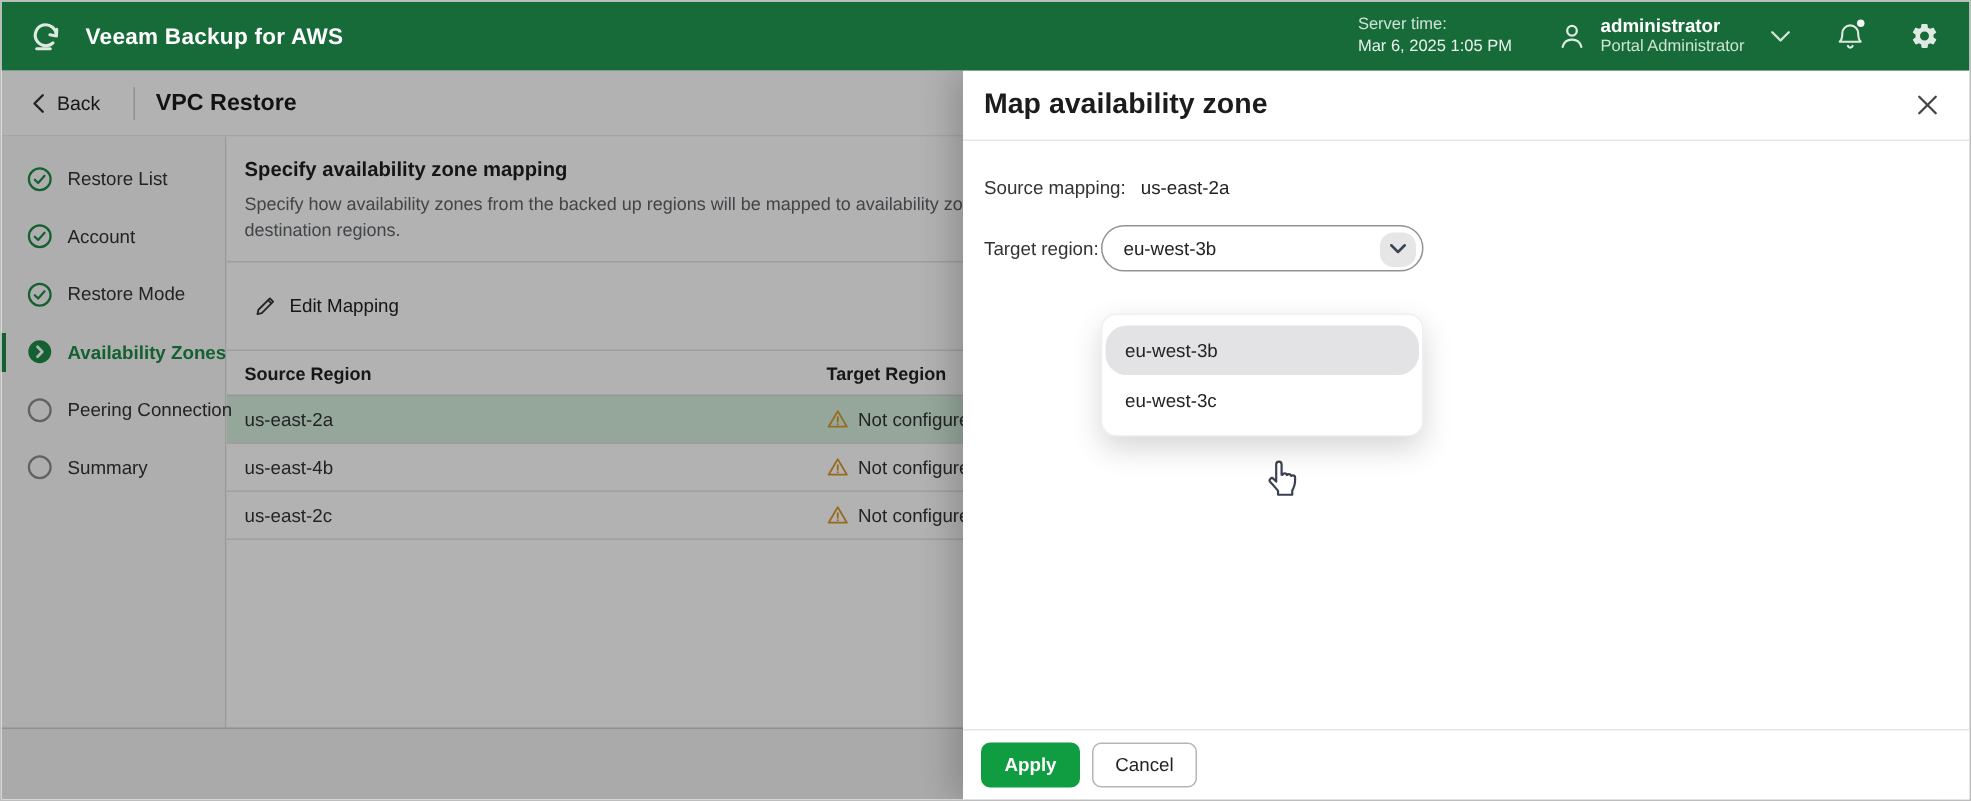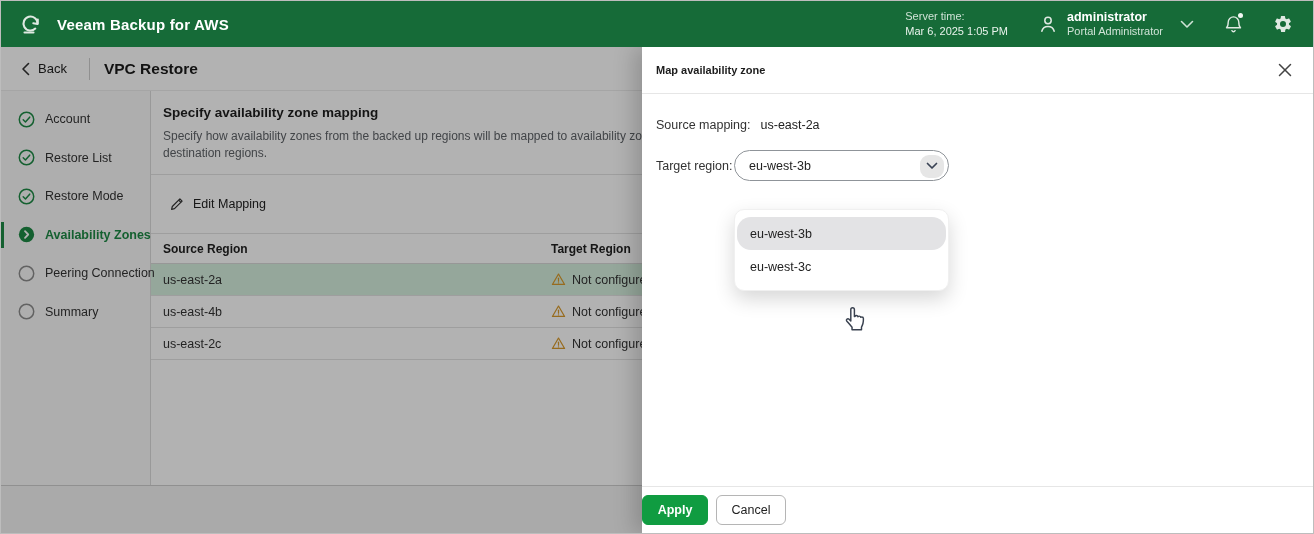--- a/index.html
+++ b/index.html
@@ -58,21 +58,21 @@
 
   .wizard-footer { position:absolute; left:0; right:0; bottom:0; height:48px; background:#f4f4f4; border-top:1px solid #cfcfcf; }
 
   
   .backdrop { position:absolute; top:46px; left:0; right:0; bottom:0; background:rgba(0,0,0,0.30); z-index:10; }
 
   
   .modal { position:absolute; top:46px; left:641px; right:0; bottom:0; background:#ffffff;
            z-index:20; box-shadow:-8px 0 20px rgba(0,0,0,0.18); }
   .modal-header { height:47px; display:flex; align-items:center; border-bottom:1px solid #e6e6e6; padding:0 18px 0 14px; }
-  .modal-title { font-size:11px; font-weight:600; color:#1c1c1c; }
+  .modal-title { font-size:19px; font-weight:600; color:#1c1c1c; }
   .modal-close { margin-left:auto; cursor:pointer; display:flex; align-items:center; justify-content:center; width:20px; height:20px; }
 
   .modal-body { position:relative; }
   .src-row { display:flex; gap:10px; margin:24px 0 0 14px; font-size:12.5px; color:#333; }
   .src-value { color:#222; }
   .tgt-row { display:flex; align-items:center; margin:18px 0 0 14px; }
   .tgt-label { width:78px; font-size:12.5px; color:#333; }
   .select { position:relative; width:215px; height:31px; border:1px solid #8f9499; border-radius:16px;
             background:#fff; display:flex; align-items:center; cursor:pointer; }
   .select-value { padding-left:14px; font-size:12.5px; color:#222; }
@@ -81,21 +81,21 @@
 
   .dropdown { position:absolute; left:92px; top:91px; width:215px; background:#fff; border-radius:10px;
               border:1px solid #f0f0f0; box-shadow:0 8px 20px rgba(0,0,0,0.16); padding:7px 2px; z-index:5; }
   .option { height:33px; display:flex; align-items:center; padding-left:13px; font-size:12.5px; color:#222;
             border-radius:14px; cursor:pointer; }
   .option.highlighted { background:#e3e3e5; }
 
   .cursor { position:absolute; left:200px; top:188px; z-index:6; pointer-events:none; }
 
   .modal-footer { position:absolute; left:0; right:0; bottom:0; height:47px; border-top:1px solid #e6e6e6;
-                  display:flex; align-items:center; gap:8px; background:#fff; }
+                  display:flex; align-items:center; gap:8px; padding-left:12px; background:#fff; }
   .btn { height:30px; border-radius:6px; font-size:12.5px; display:flex; align-items:center; justify-content:center;
          cursor:pointer; font-family:"Liberation Sans", sans-serif; }
   .btn-apply { width:66px; background:#109c41; color:#fff; font-weight:700; border:1px solid #109c41; }
   .btn-cancel { width:70px; background:#fff; color:#222; border:1px solid #b5b5b5; }
 </style>
 </head>
 <body>
 
 <div class="screen">
 
@@ -166,32 +166,32 @@
       <div class="sidebar">
 
         <div class="step">
 
           <span style="display:flex;">
             <svg width="17" height="17" viewBox="0 0 16 16" fill="none">
                 <circle cx="8" cy="8" r="6.8" stroke="#1e8a45" stroke-width="1.4"></circle>
                 <path d="M4.9 8.3 l2.1 2.1 4-4.6" stroke="#1e8a45" stroke-width="1.4" fill="none" stroke-linecap="round" stroke-linejoin="round"></path>
               </svg>
           </span>
-          <span class="step-label">Account</span>
+          <span class="step-label">Restore List</span>
         </div>
 
         <div class="step">
 
           <span style="display:flex;">
             <svg width="17" height="17" viewBox="0 0 16 16" fill="none">
                 <circle cx="8" cy="8" r="6.8" stroke="#1e8a45" stroke-width="1.4"></circle>
                 <path d="M4.9 8.3 l2.1 2.1 4-4.6" stroke="#1e8a45" stroke-width="1.4" fill="none" stroke-linecap="round" stroke-linejoin="round"></path>
               </svg>
           </span>
-          <span class="step-label">Restore List</span>
+          <span class="step-label">Account</span>
         </div>
 
         <div class="step">
 
           <span style="display:flex;">
             <svg width="17" height="17" viewBox="0 0 16 16" fill="none">
                 <circle cx="8" cy="8" r="6.8" stroke="#1e8a45" stroke-width="1.4"></circle>
                 <path d="M4.9 8.3 l2.1 2.1 4-4.6" stroke="#1e8a45" stroke-width="1.4" fill="none" stroke-linecap="round" stroke-linejoin="round"></path>
               </svg>
           </span>

